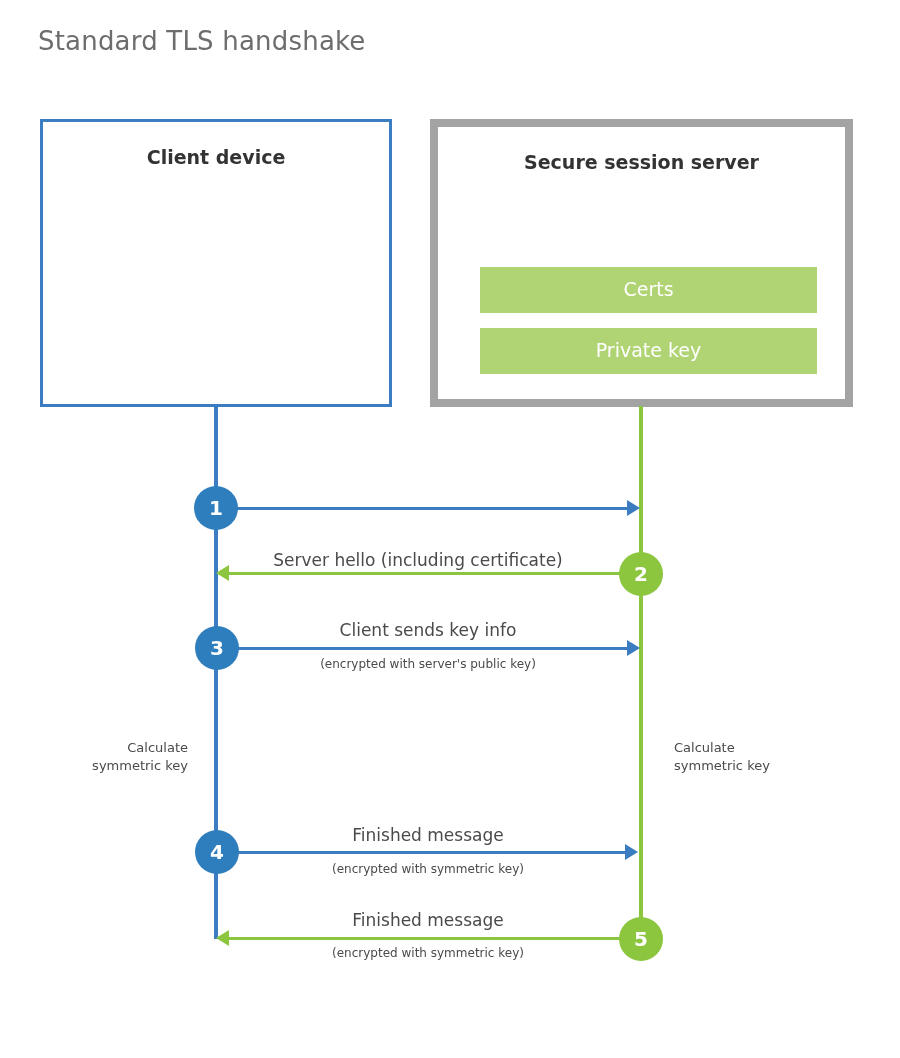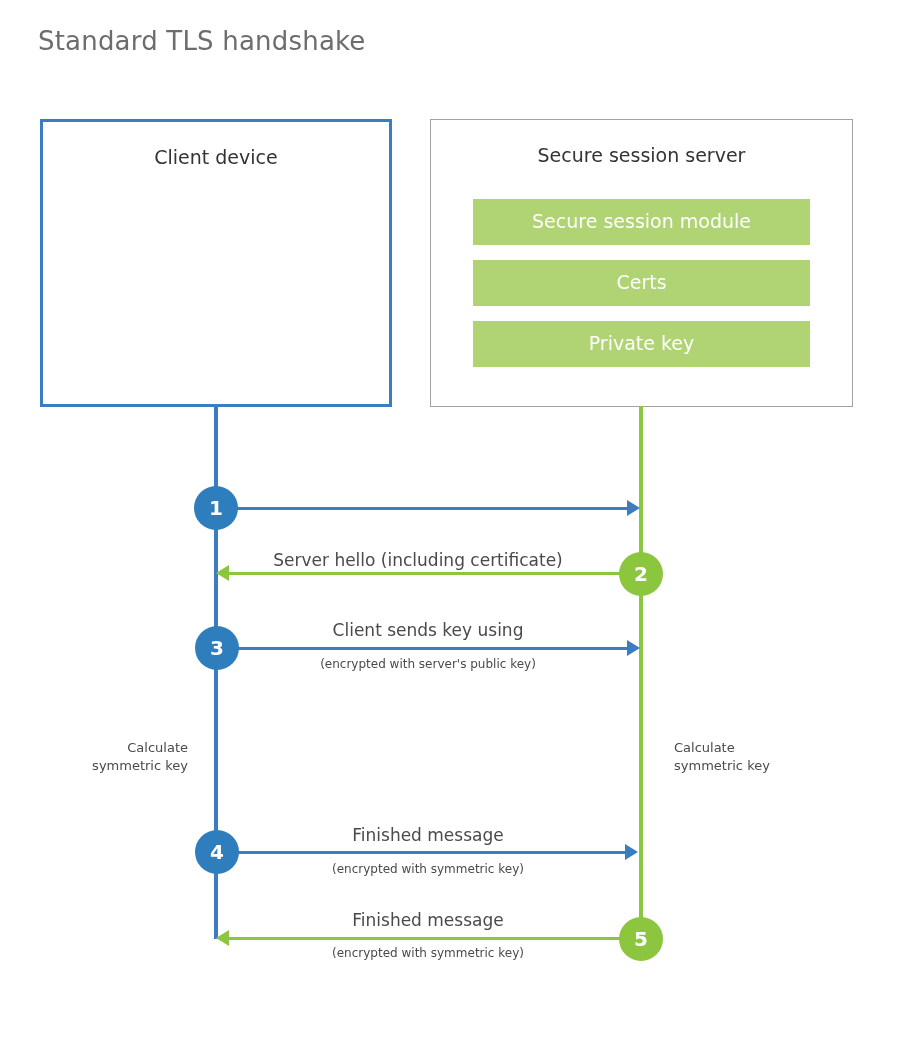--- a/index.html
+++ b/index.html
@@ -16,25 +16,25 @@
   
   .title{
     position:absolute;left:38px;top:26px;
     font-size:26px;font-weight:400;color:#6d6d6d;
     letter-spacing:.2px;white-space:nowrap;
   }
 
   
   .box{position:absolute;background:#fff;box-sizing:border-box;}
   .box.client{left:40px;top:119px;width:352px;height:288px;border:3px solid #3b7dc0;}
-  .box.server{left:430px;top:119px;width:423px;height:288px;border:1px solid #a3a3a3;}
+  .box.server{left:430px;top:119px;width:423px;height:288px;border:8px solid #a3a3a3;}
 
   .box-title{
     position:absolute;left:0;right:0;top:24px;
-    text-align:center;font-size:19px;font-weight:400;color:#333333;
+    text-align:center;font-size:19px;font-weight:700;color:#333333;
   }
 
   .fill-rect{
     position:absolute;
     display:flex;align-items:center;justify-content:center;
     text-align:center;color:#ffffff;line-height:1.25;
   }
   .client-app{
     left:38px;top:79px;width:277px;height:186px;
     background:#639fd2;font-size:19px;
@@ -96,38 +96,37 @@
 <div class="canvas">
 
   <div class="title">Standard TLS handshake</div>
 
   <div class="box client">
     <div class="box-title">Client device</div>
   </div>
 
   <div class="box server">
     <div class="box-title">Secure session server</div>
-    <div class="fill-rect srv-bar b0">Secure session module</div>
     <div class="fill-rect srv-bar b1">Certs</div>
     <div class="fill-rect srv-bar b2">Private key</div>
   </div>
 
   <div class="lifeline client"></div>
   <div class="lifeline server"></div>
 
   <div class="arrow-line blue" style="left:216px;top:507px;width:412px;"></div>
   <div class="arrow-head right" style="left:627px;top:500px;"></div>
   <div class="step blue" style="left:194px;top:486px;">1</div>
 
   <div class="msg-label" style="left:206px;top:550px;width:424px;">Server hello (including certificate)</div>
   <div class="arrow-line green" style="left:228px;top:572px;width:412px;"></div>
   <div class="arrow-head left" style="left:216px;top:565px;"></div>
   <div class="step green" style="left:619px;top:552px;">2</div>
 
-  <div class="msg-label" style="left:216px;top:620px;width:424px;">Client sends key using</div>
+  <div class="msg-label" style="left:216px;top:620px;width:424px;">Client sends key info</div>
   <div class="arrow-line blue" style="left:216px;top:647px;width:412px;"></div>
   <div class="arrow-head right" style="left:627px;top:640px;"></div>
   <div class="msg-sub" style="left:216px;top:657px;width:424px;">(encrypted with server's public key)</div>
   <div class="step blue" style="left:195px;top:626px;">3</div>
 
 
   <div class="side-note left" style="left:36px;top:739px;width:152px;white-space:pre-line;">Calculate
 symmetric key</div>
   <div class="side-note right" style="left:674px;top:739px;width:190px;white-space:pre-line;">Calculate
 symmetric key</div>

